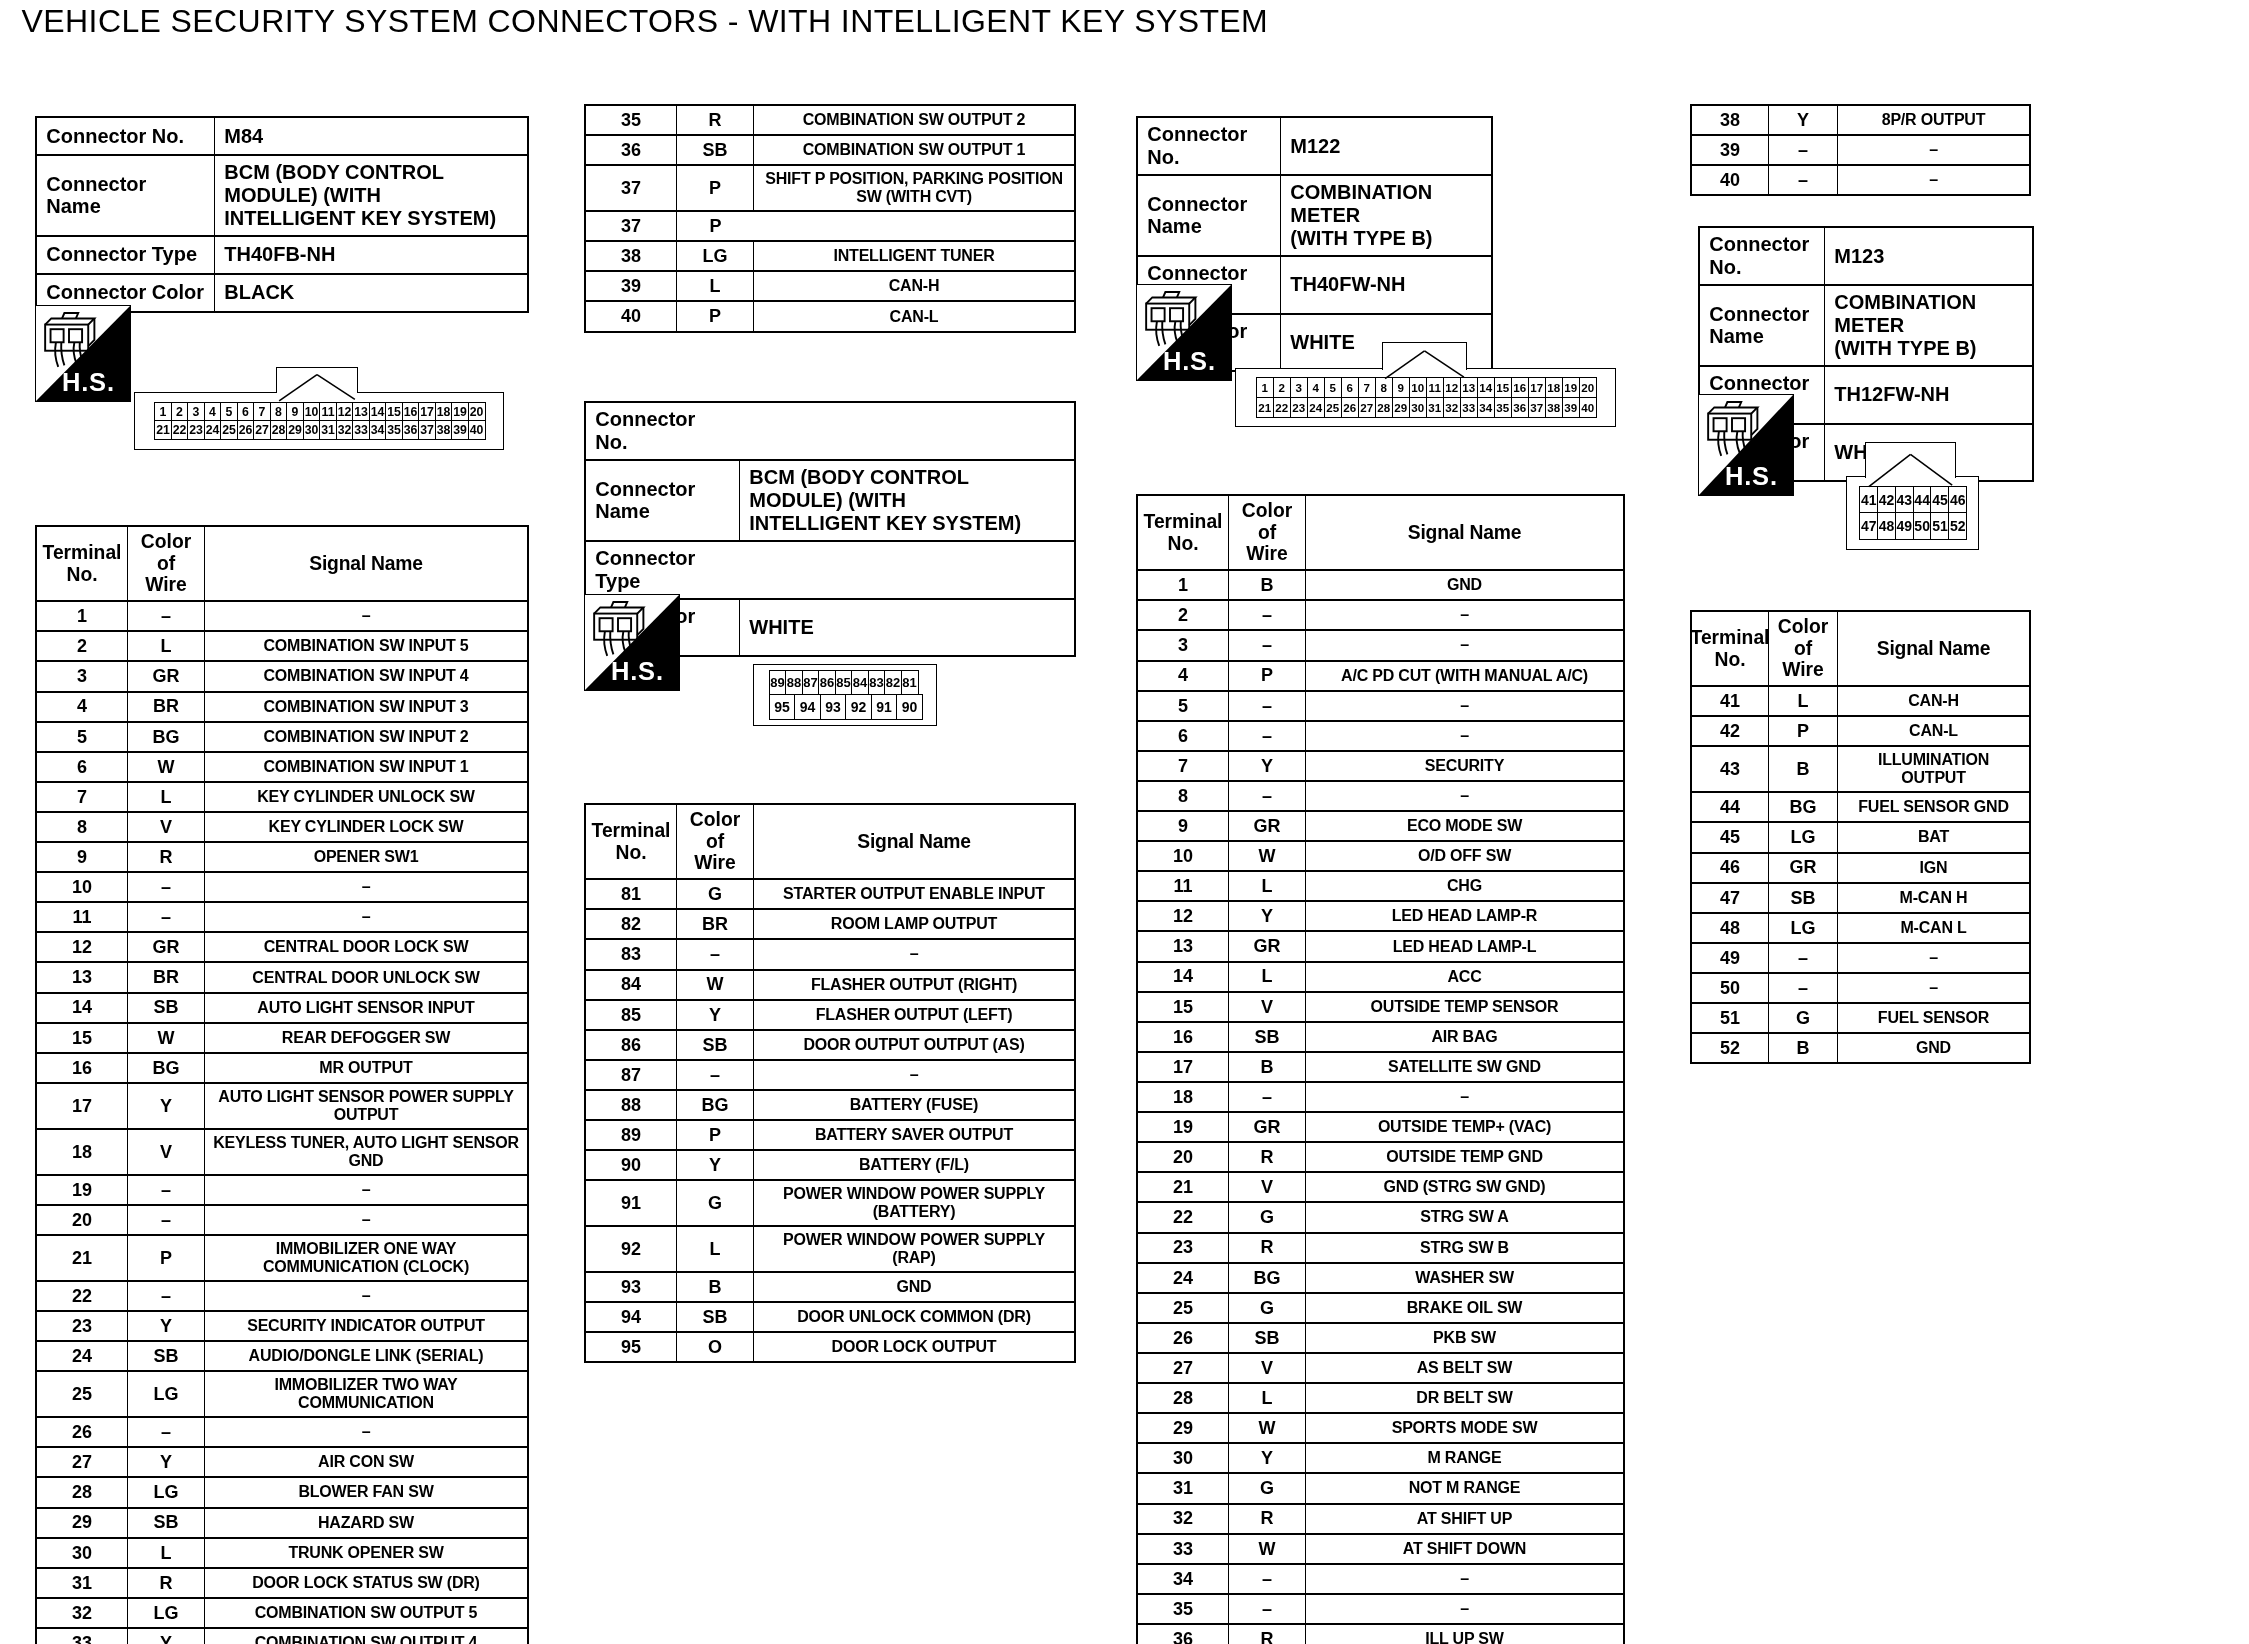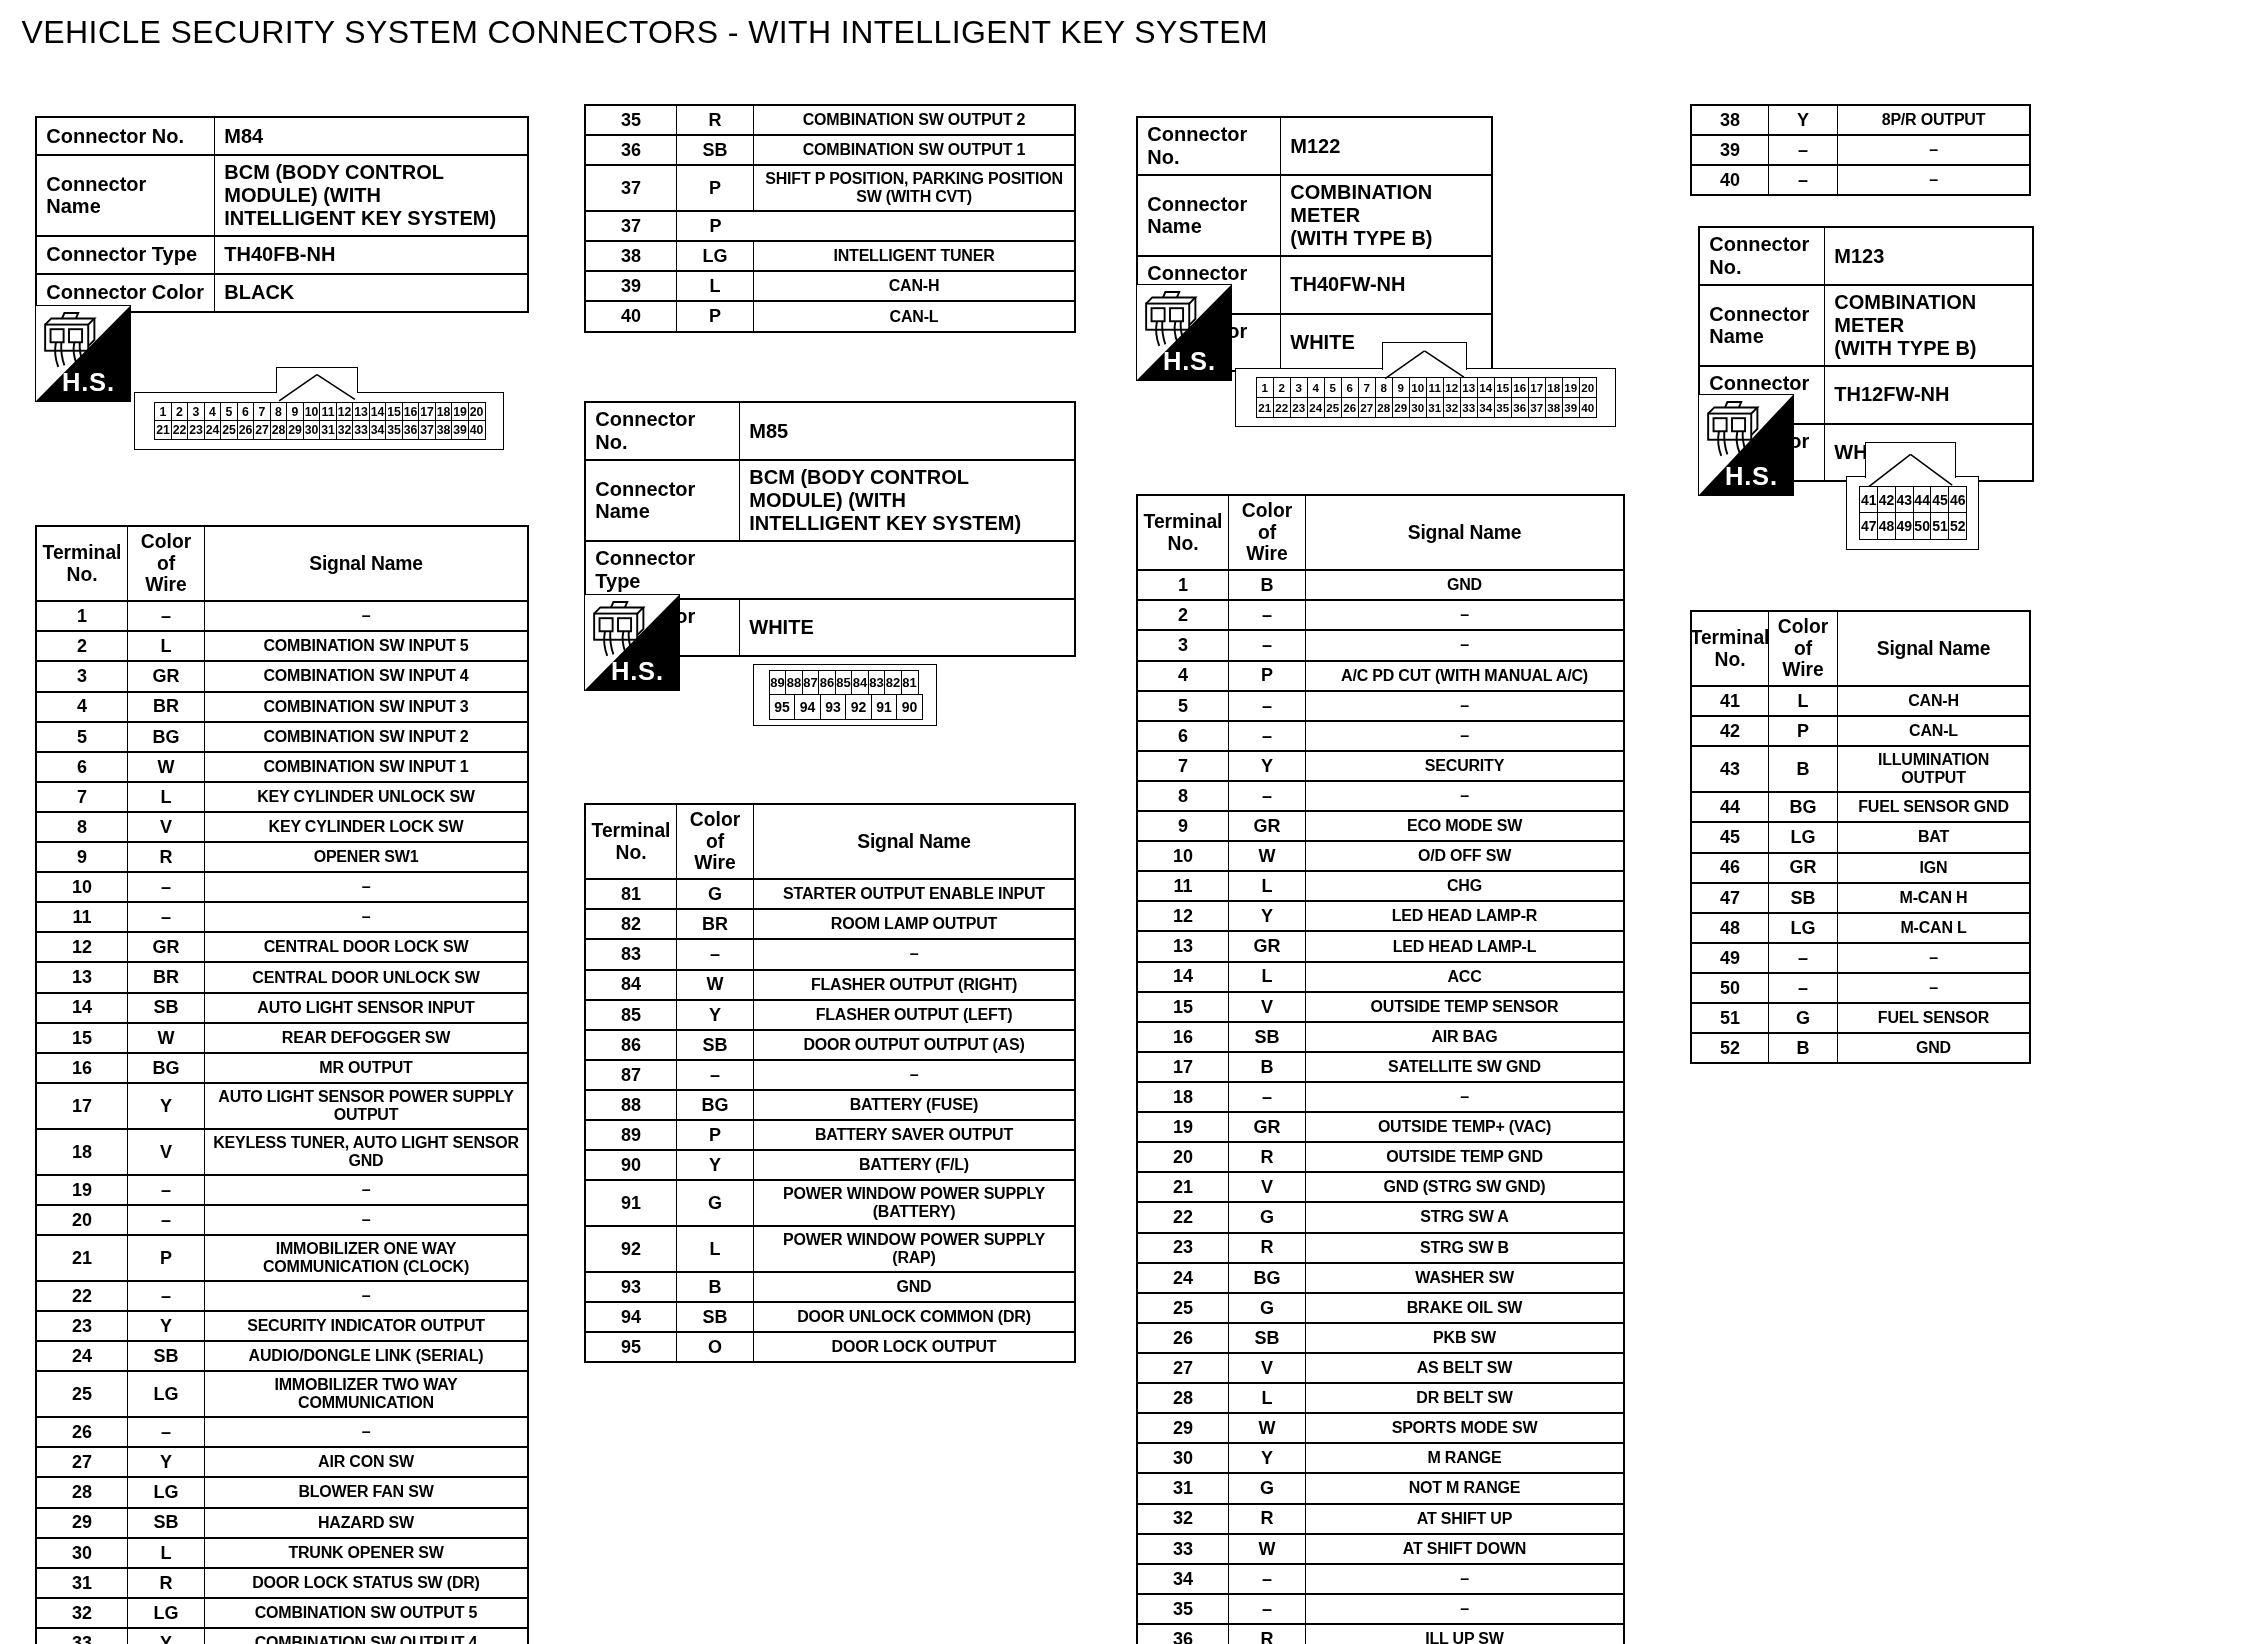--- a/index.html
+++ b/index.html
@@ -1,17 +1,17 @@
 <!DOCTYPE html>
 <html style="font-size:12.3px"><head>
 <meta charset="utf-8">
 <style>
   html,body{margin:0;padding:0;background:#fff}
   body{width:2250px;height:1644px;position:relative;font-family:"Liberation Sans","DejaVu Sans",sans-serif;color:#000;overflow:hidden}
-  .page-title{position:absolute;left:21.6px;top:14px;font-size:32px;font-weight:400;letter-spacing:0.4px;white-space:nowrap}
+  .page-title{position:absolute;left:21.6px;top:3px;font-size:32px;font-weight:400;letter-spacing:0.4px;white-space:nowrap}
 
   
   .dtable{position:absolute;border:2.3px solid #000;box-sizing:border-box;background:#fff}
   .trow{display:flex;border-bottom:2.3px solid #000}
   .trow:last-child{border-bottom:none}
   .tcell{box-sizing:border-box;border-right:1.5px solid #000;display:flex;align-items:center;justify-content:center;
          text-align:center;padding:3.9px 6.2px;font-weight:700;line-height:1.13;min-height:27px;white-space:pre-line}
   .tcell:last-child{border-right:none;flex:1}
   .term .c0{width:91px;font-size:18px;flex:none}
   .term .c1{width:77px;font-size:18px;flex:none}
@@ -357,21 +357,20 @@
       <div class="trow">
         <div class="tcell c0">40</div>
         <div class="tcell c1">P</div>
         <div class="tcell c2">CAN-L</div>
       </div>
     </div>
 
   <div class="dtable info info-m85" style="left:584px;top:401px;width:492px">
       <div class="trow">
         <div class="tcell c0">Connector No.</div>
-        <div class="tcell c1">M85</div>
       </div>
       <div class="trow">
         <div class="tcell c0">Connector Name</div>
         <div class="tcell c1">BCM (BODY CONTROL
 MODULE) (WITH
 INTELLIGENT KEY SYSTEM)</div>
       </div>
       <div class="trow">
         <div class="tcell c0">Connector Type</div>
       </div>

